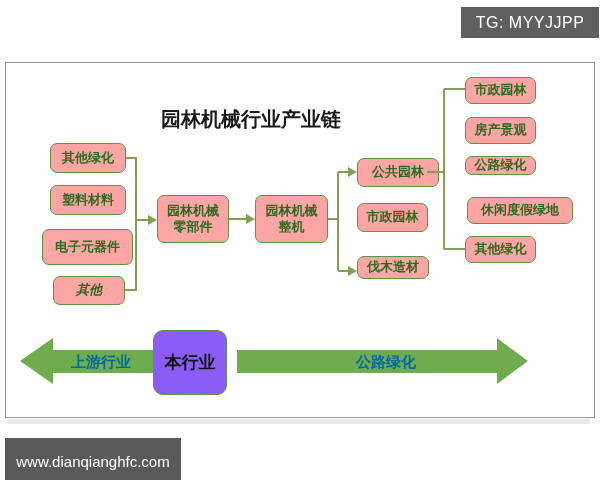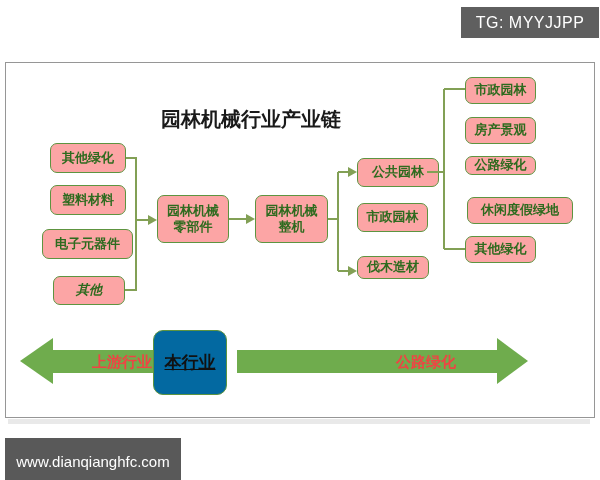--- a/index.html
+++ b/index.html
@@ -89,34 +89,34 @@
     position: absolute;
     width: 0; height: 0;
     border-top: 23px solid transparent;
     border-bottom: 23px solid transparent;
     border-left: 31px solid #6fac4d;
   }
   .flow-label {
     position: absolute;
     font-size: 15px;
     font-weight: bold;
-    color: #ef4444;
-    text-align: right;
+    color: #0369a1;
+    text-align: center;
   }
   .core-box {
     position: absolute;
     left: 153px; top: 330px;
     width: 74px; height: 65px;
-    background: #0369a1;
+    background: #8b5cf6;
     border: 1px solid #5d9440;
     border-radius: 10px;
     color: #111111;
     font-size: 17px;
     font-weight: bold;
-    display: flex; align-items: center; justify-content: center; text-decoration: underline;
+    display: flex; align-items: center; justify-content: center;
   }
   
   .footer-bar {
     position: absolute;
     left: 5px; top: 438px;
     width: 176px; height: 46px;
     background: #595959;
     color: #ffffff;
     font-size: 15px;
     display: flex; align-items: center; justify-content: center;
@@ -131,21 +131,21 @@
     <span>TG: MYYJJPP</span>
   </div>
 
   <div class="panel"></div>
   <div class="panel-shadow"></div>
 
   <div class="diagram-title">园林机械行业产业链</div>
 
   <div class="gbox" style="left:50px; top:143px; width:76px; height:30px;">其他绿化</div>
   <div class="gbox" style="left:50px; top:185px; width:76px; height:30px;">塑料材料</div>
-  <div class="gbox" style="left:42px; top:229px; width:91px; height:30px;">电子元器件</div>
+  <div class="gbox" style="left:42px; top:229px; width:91px; height:36px;">电子元器件</div>
   <div class="gbox" style="left:53px; top:276px; width:72px; height:29px;font-style:italic;">其他</div>
 
   <div class="cline" style="left:126px; top:157px; width:10px; height:2px;"></div>
   <div class="cline" style="left:135px; top:157px; width:2px; height:134px;"></div>
   <div class="cline" style="left:125px; top:289px; width:11px; height:2px;"></div>
   <div class="cline" style="left:136px; top:219px; width:13px; height:2px;"></div>
   <div class="ahead" style="left:148px; top:215px;"></div>
 
   <div class="gbox" style="left:157px; top:195px; width:72px; height:48px;">
     <span>园林机械</span>

